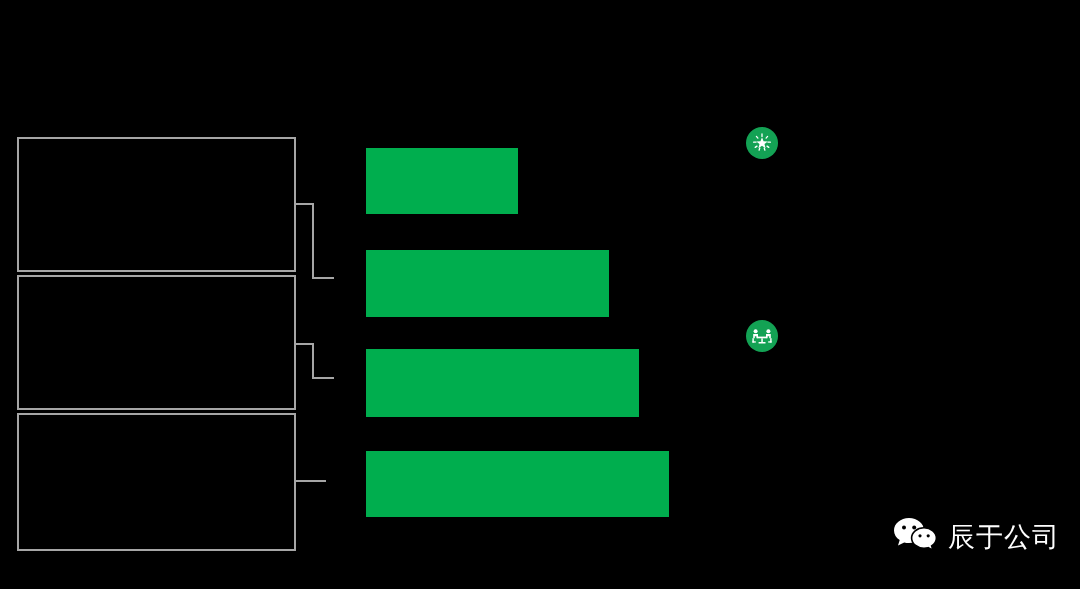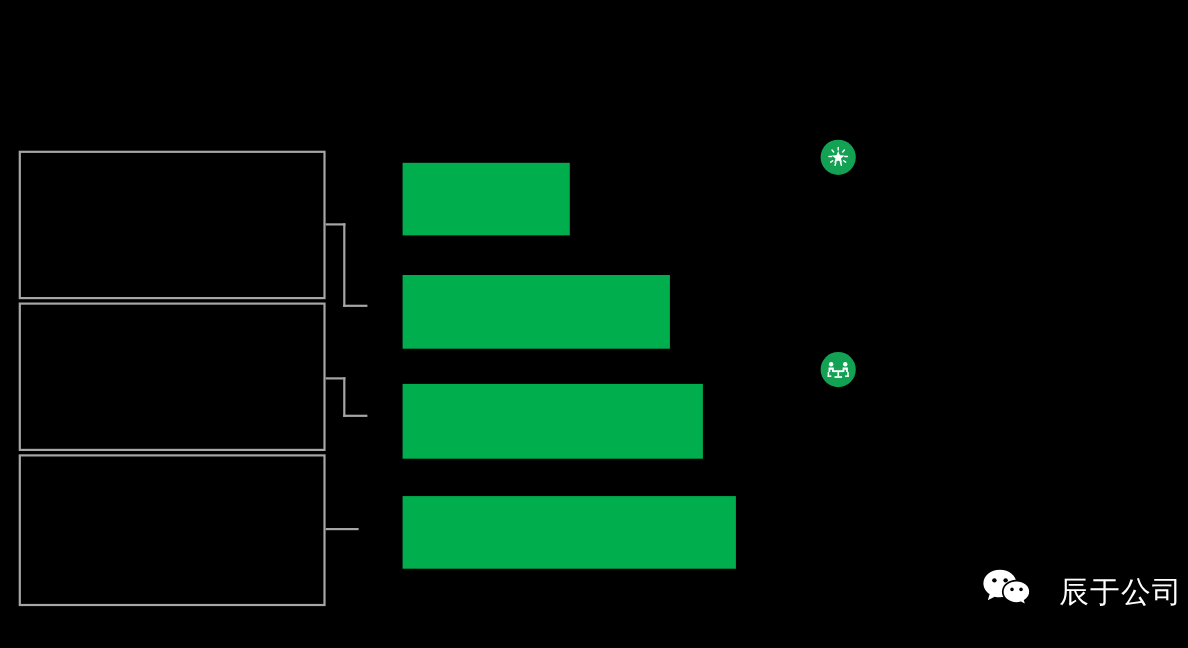--- a/index.html
+++ b/index.html
@@ -80,21 +80,20 @@
     display: flex;
     align-items: center;
     gap: 9px;
   }
   #wechat-brand .wx-logo { display: block; }
   #wechat-brand .wx-text {
     color: #ffffff;
     font-size: 27px;
     letter-spacing: 1px;
     font-family: "DejaVu Sans", "Liberation Sans", sans-serif;
-    margin-left: 15px;
   }
 </style>
 </head>
 <body>
 
 <div id="stage">
 
   <div class="cat-box" style="left:17px; top:137px; width:279px; height:135px;"></div>
 
   <div class="cat-box" style="left:17px; top:275px; width:279px; height:135px;"></div>

